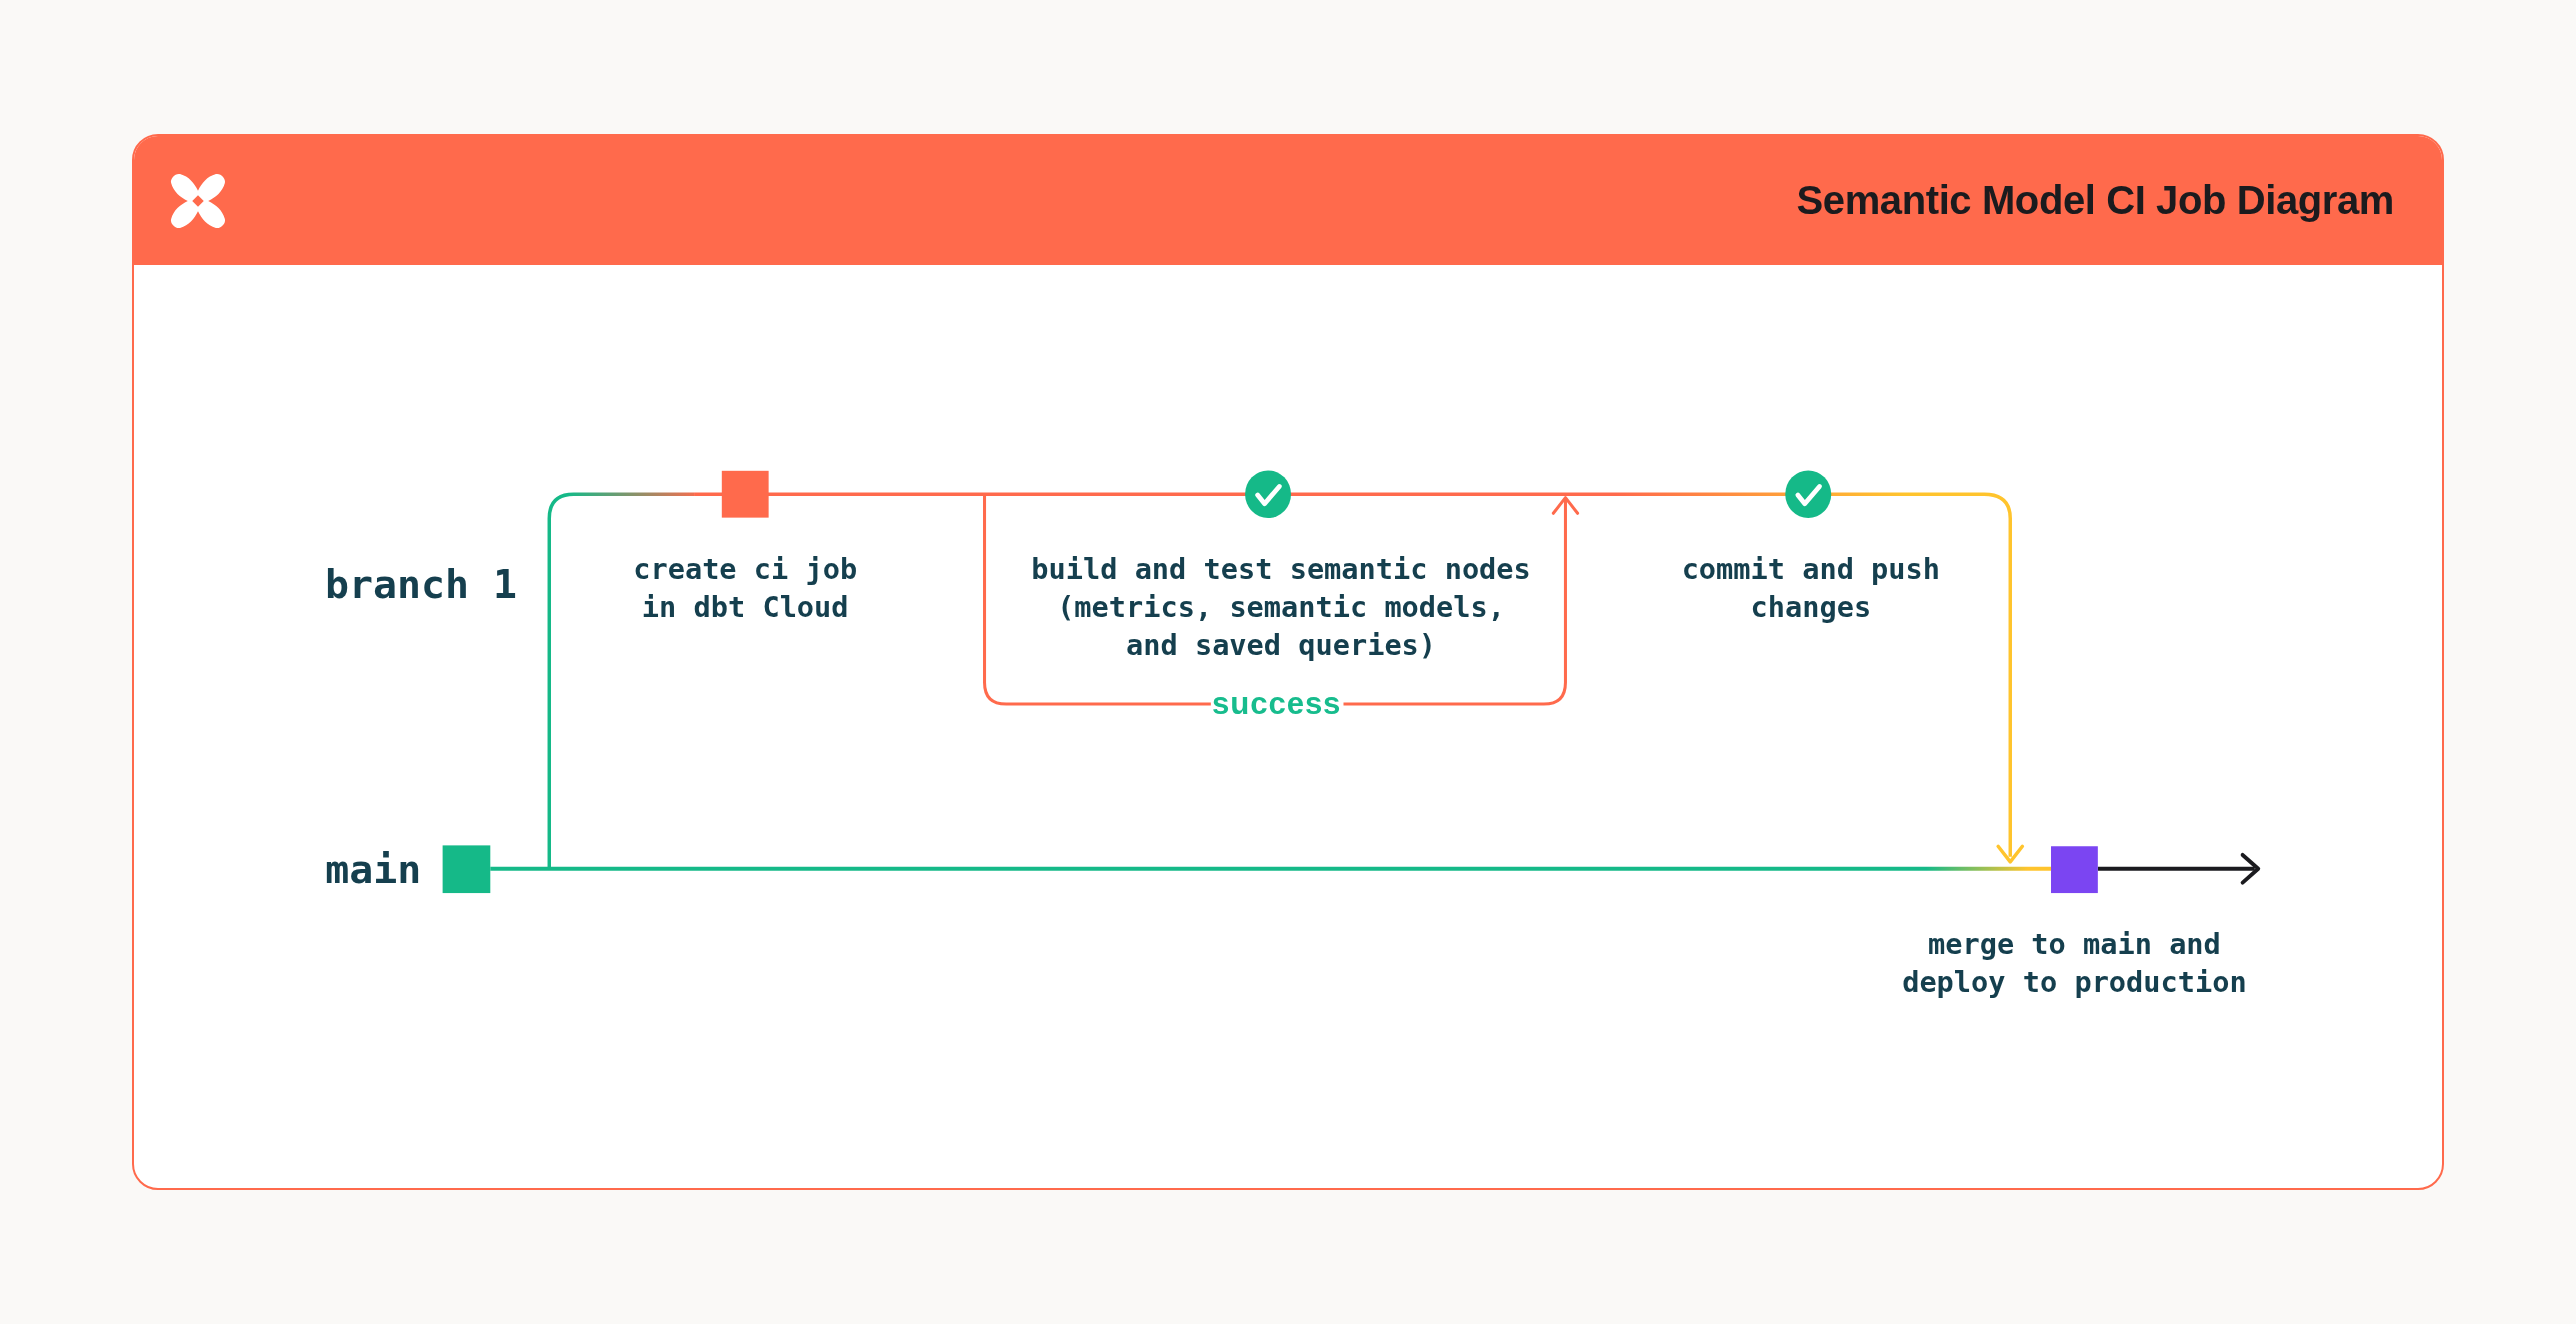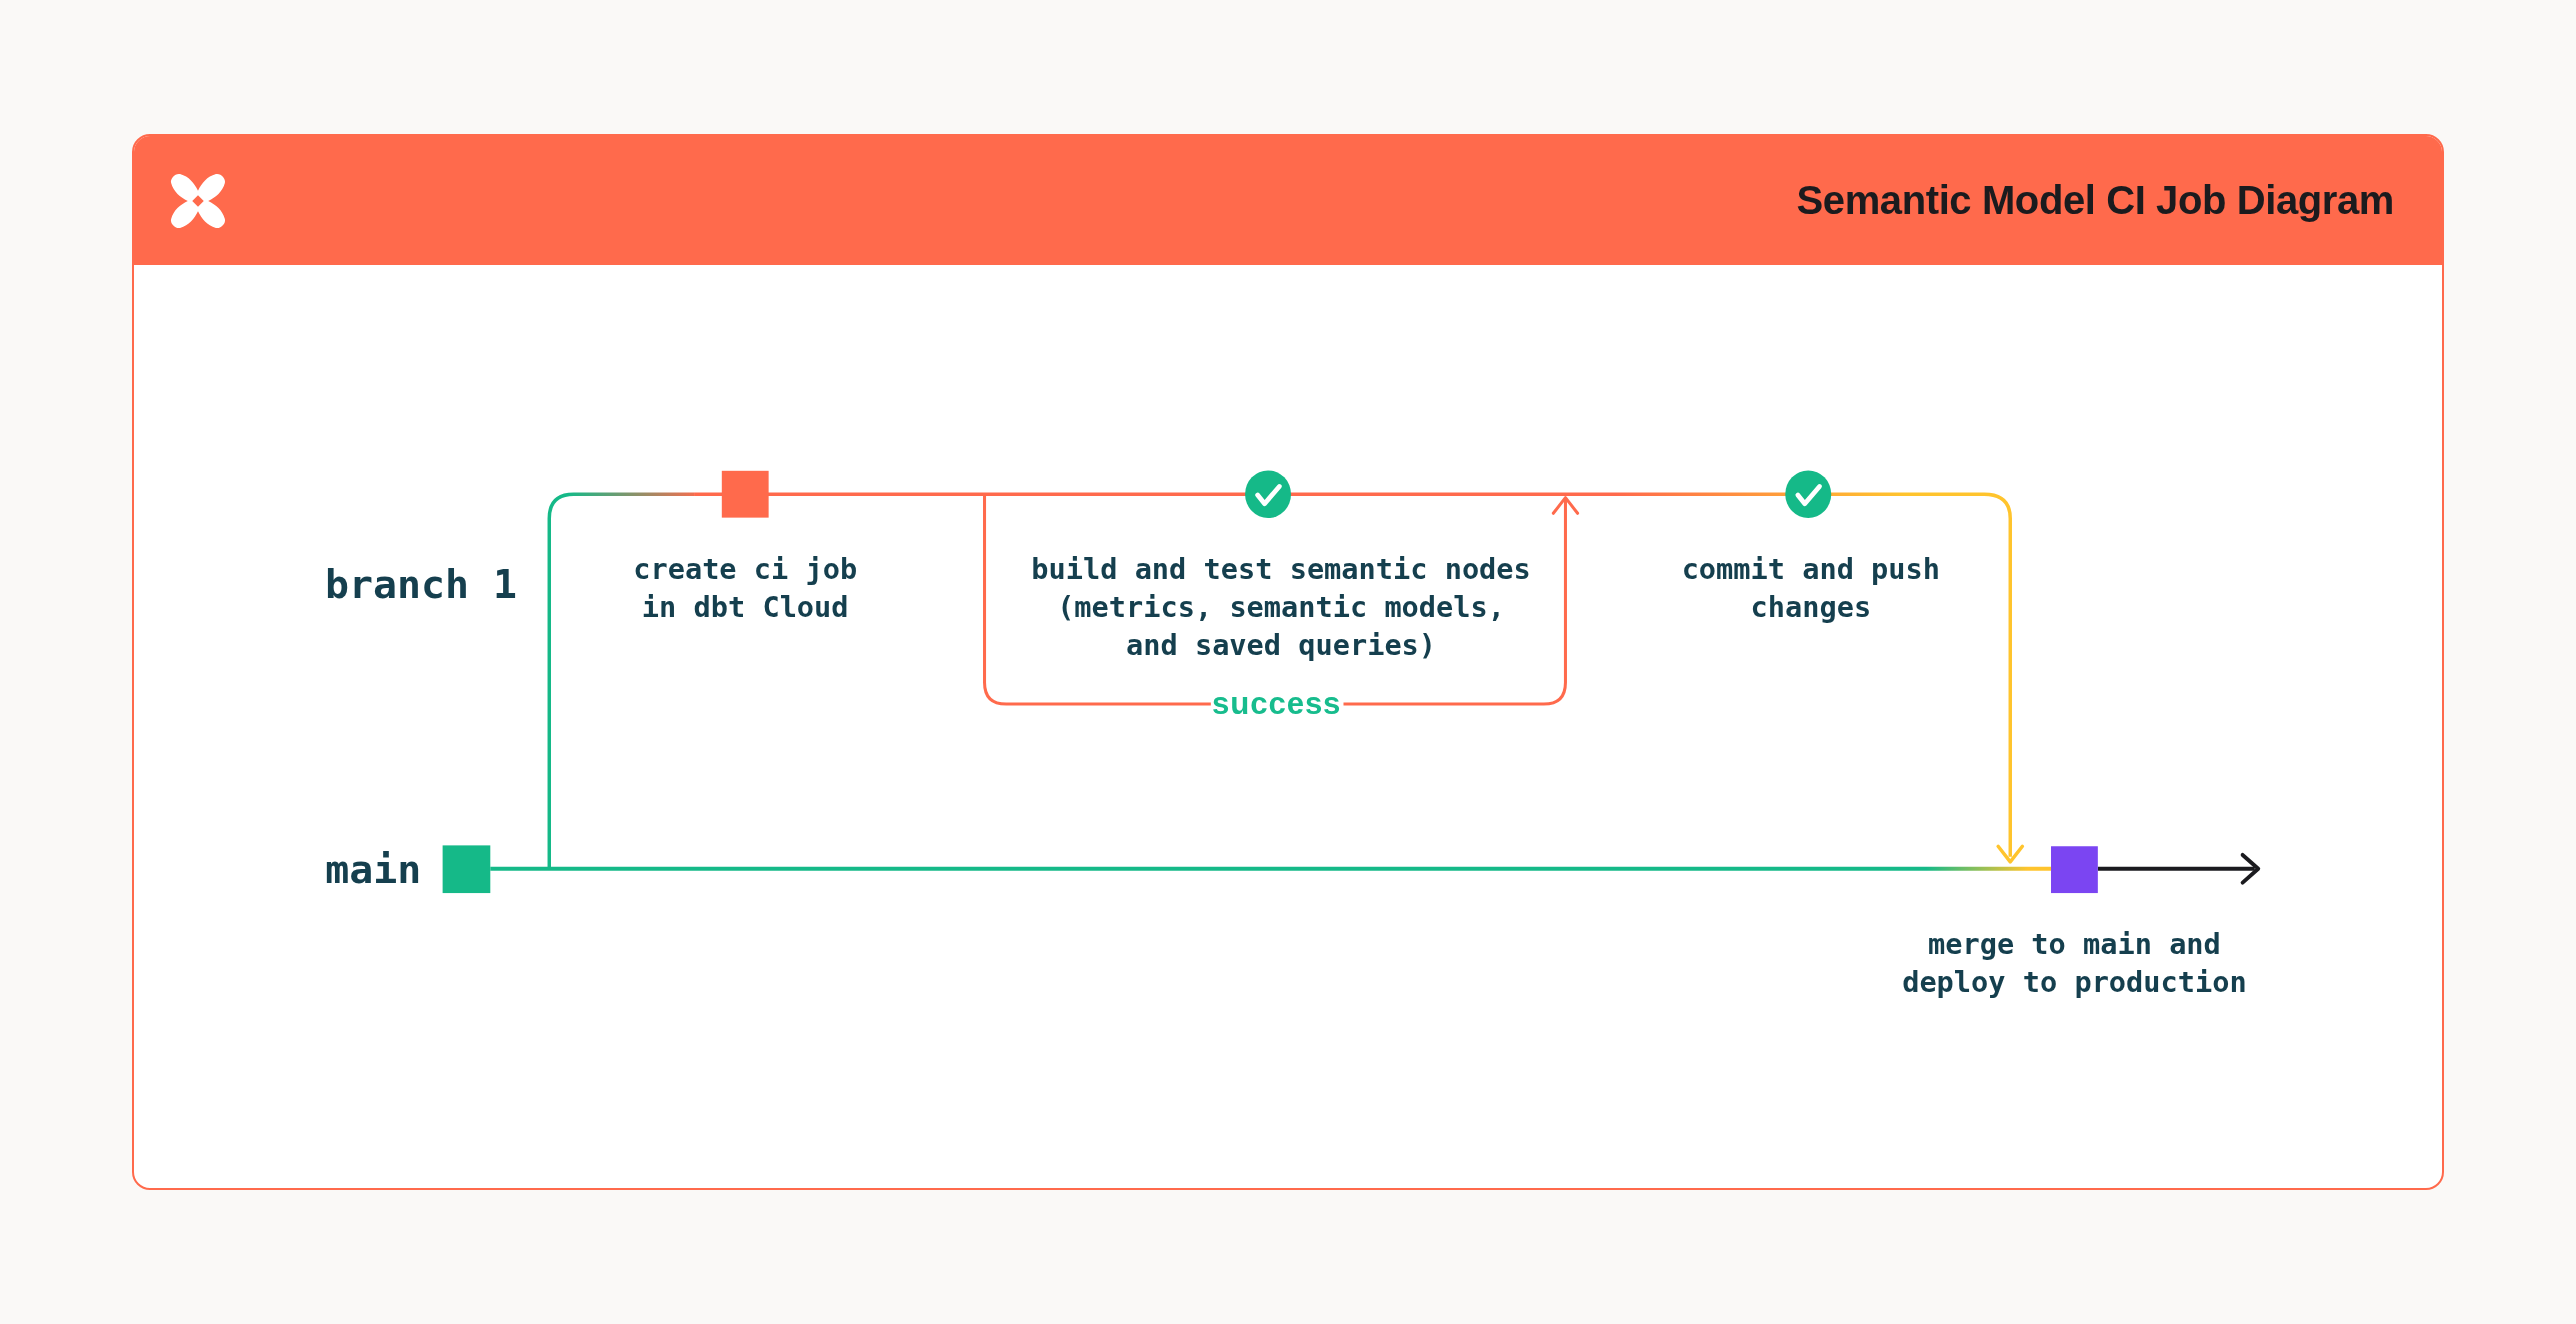--- a/index.html
+++ b/index.html
@@ -5,21 +5,21 @@
   html,body{margin:0;padding:0;}
   body{
     width:2576px;height:1324px;position:relative;
     background:#faf9f7;
     font-family:"Liberation Sans",sans-serif;
     overflow:hidden;
   }
   .card{
     position:absolute;left:132px;top:134px;width:2312px;height:1056px;
     box-sizing:border-box;background:#ffffff;
-    border:2.6px solid #ff6a4c;border-radius:18px;overflow:hidden;
+    border:2.6px solid #ff6a4c;border-radius:26px;overflow:hidden;
   }
   .header{
     height:129px;background:#ff6a4c;
     display:flex;align-items:center;justify-content:space-between;
     padding:0 48px 0 32px;box-sizing:border-box;
   }
   .logo{width:64px;height:66px;display:block;}
   .title{
     font-family:"Liberation Sans",sans-serif;
     font-weight:bold;font-size:40px;letter-spacing:-0.4px;

